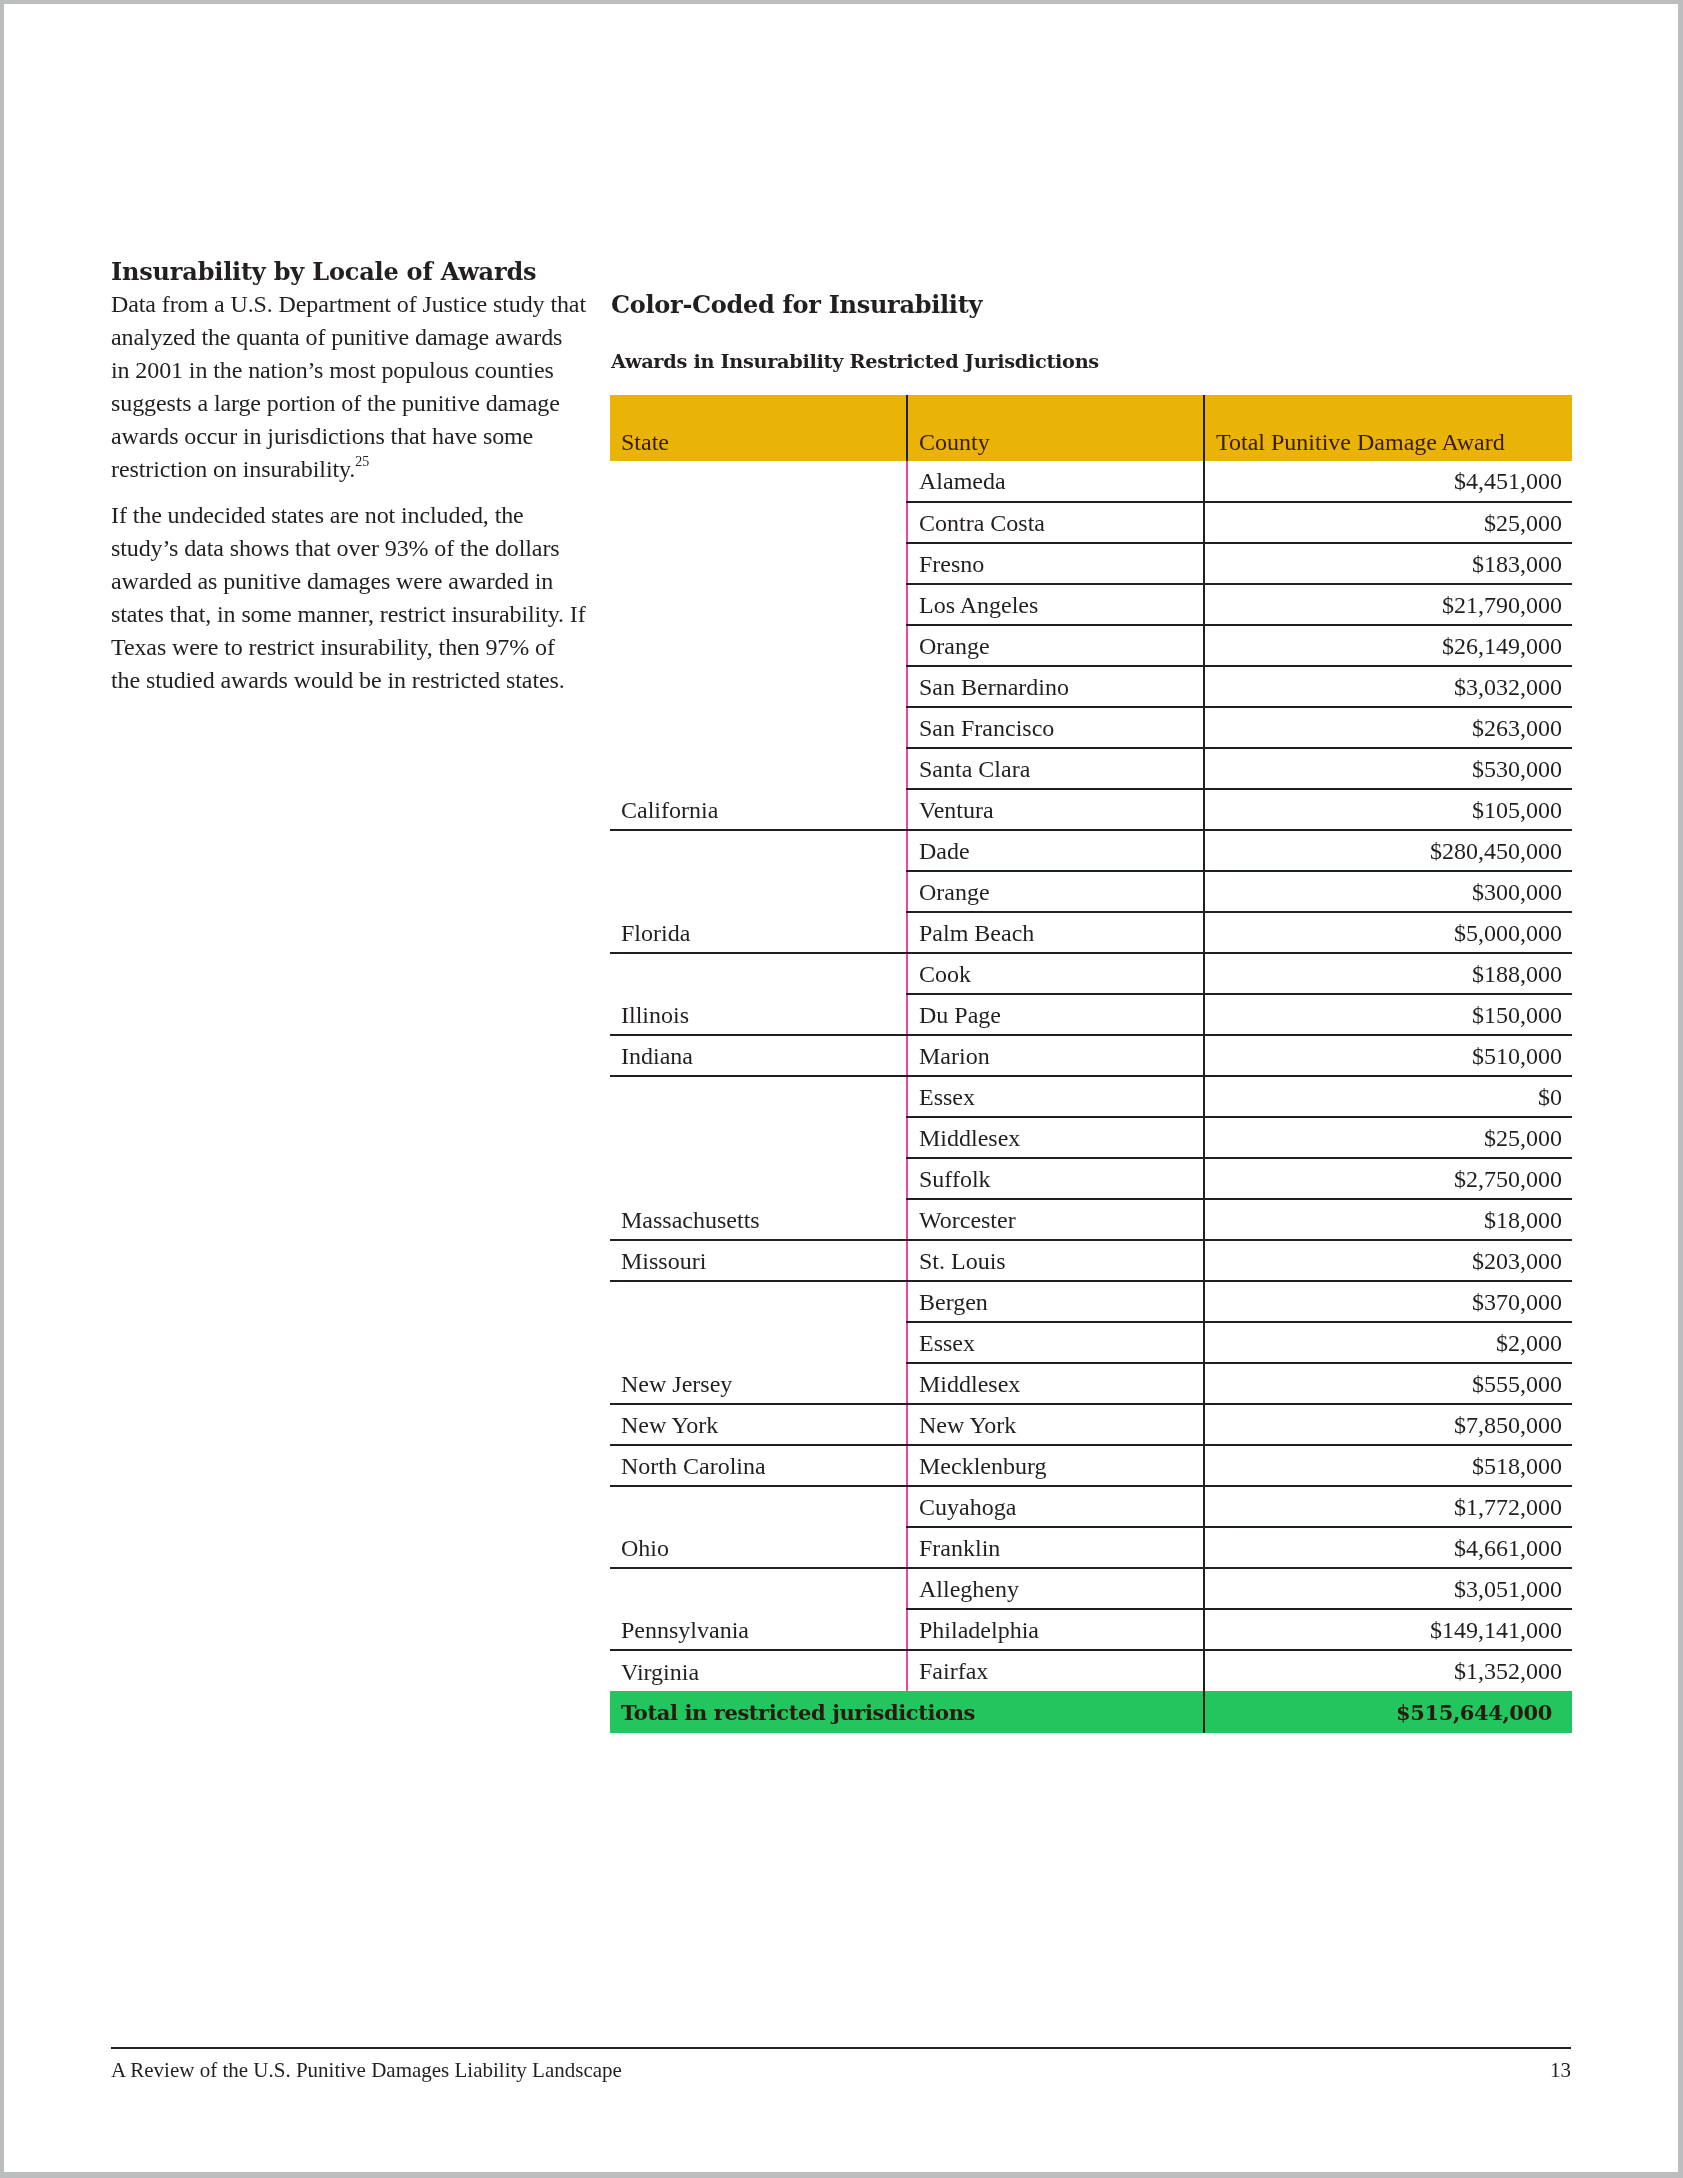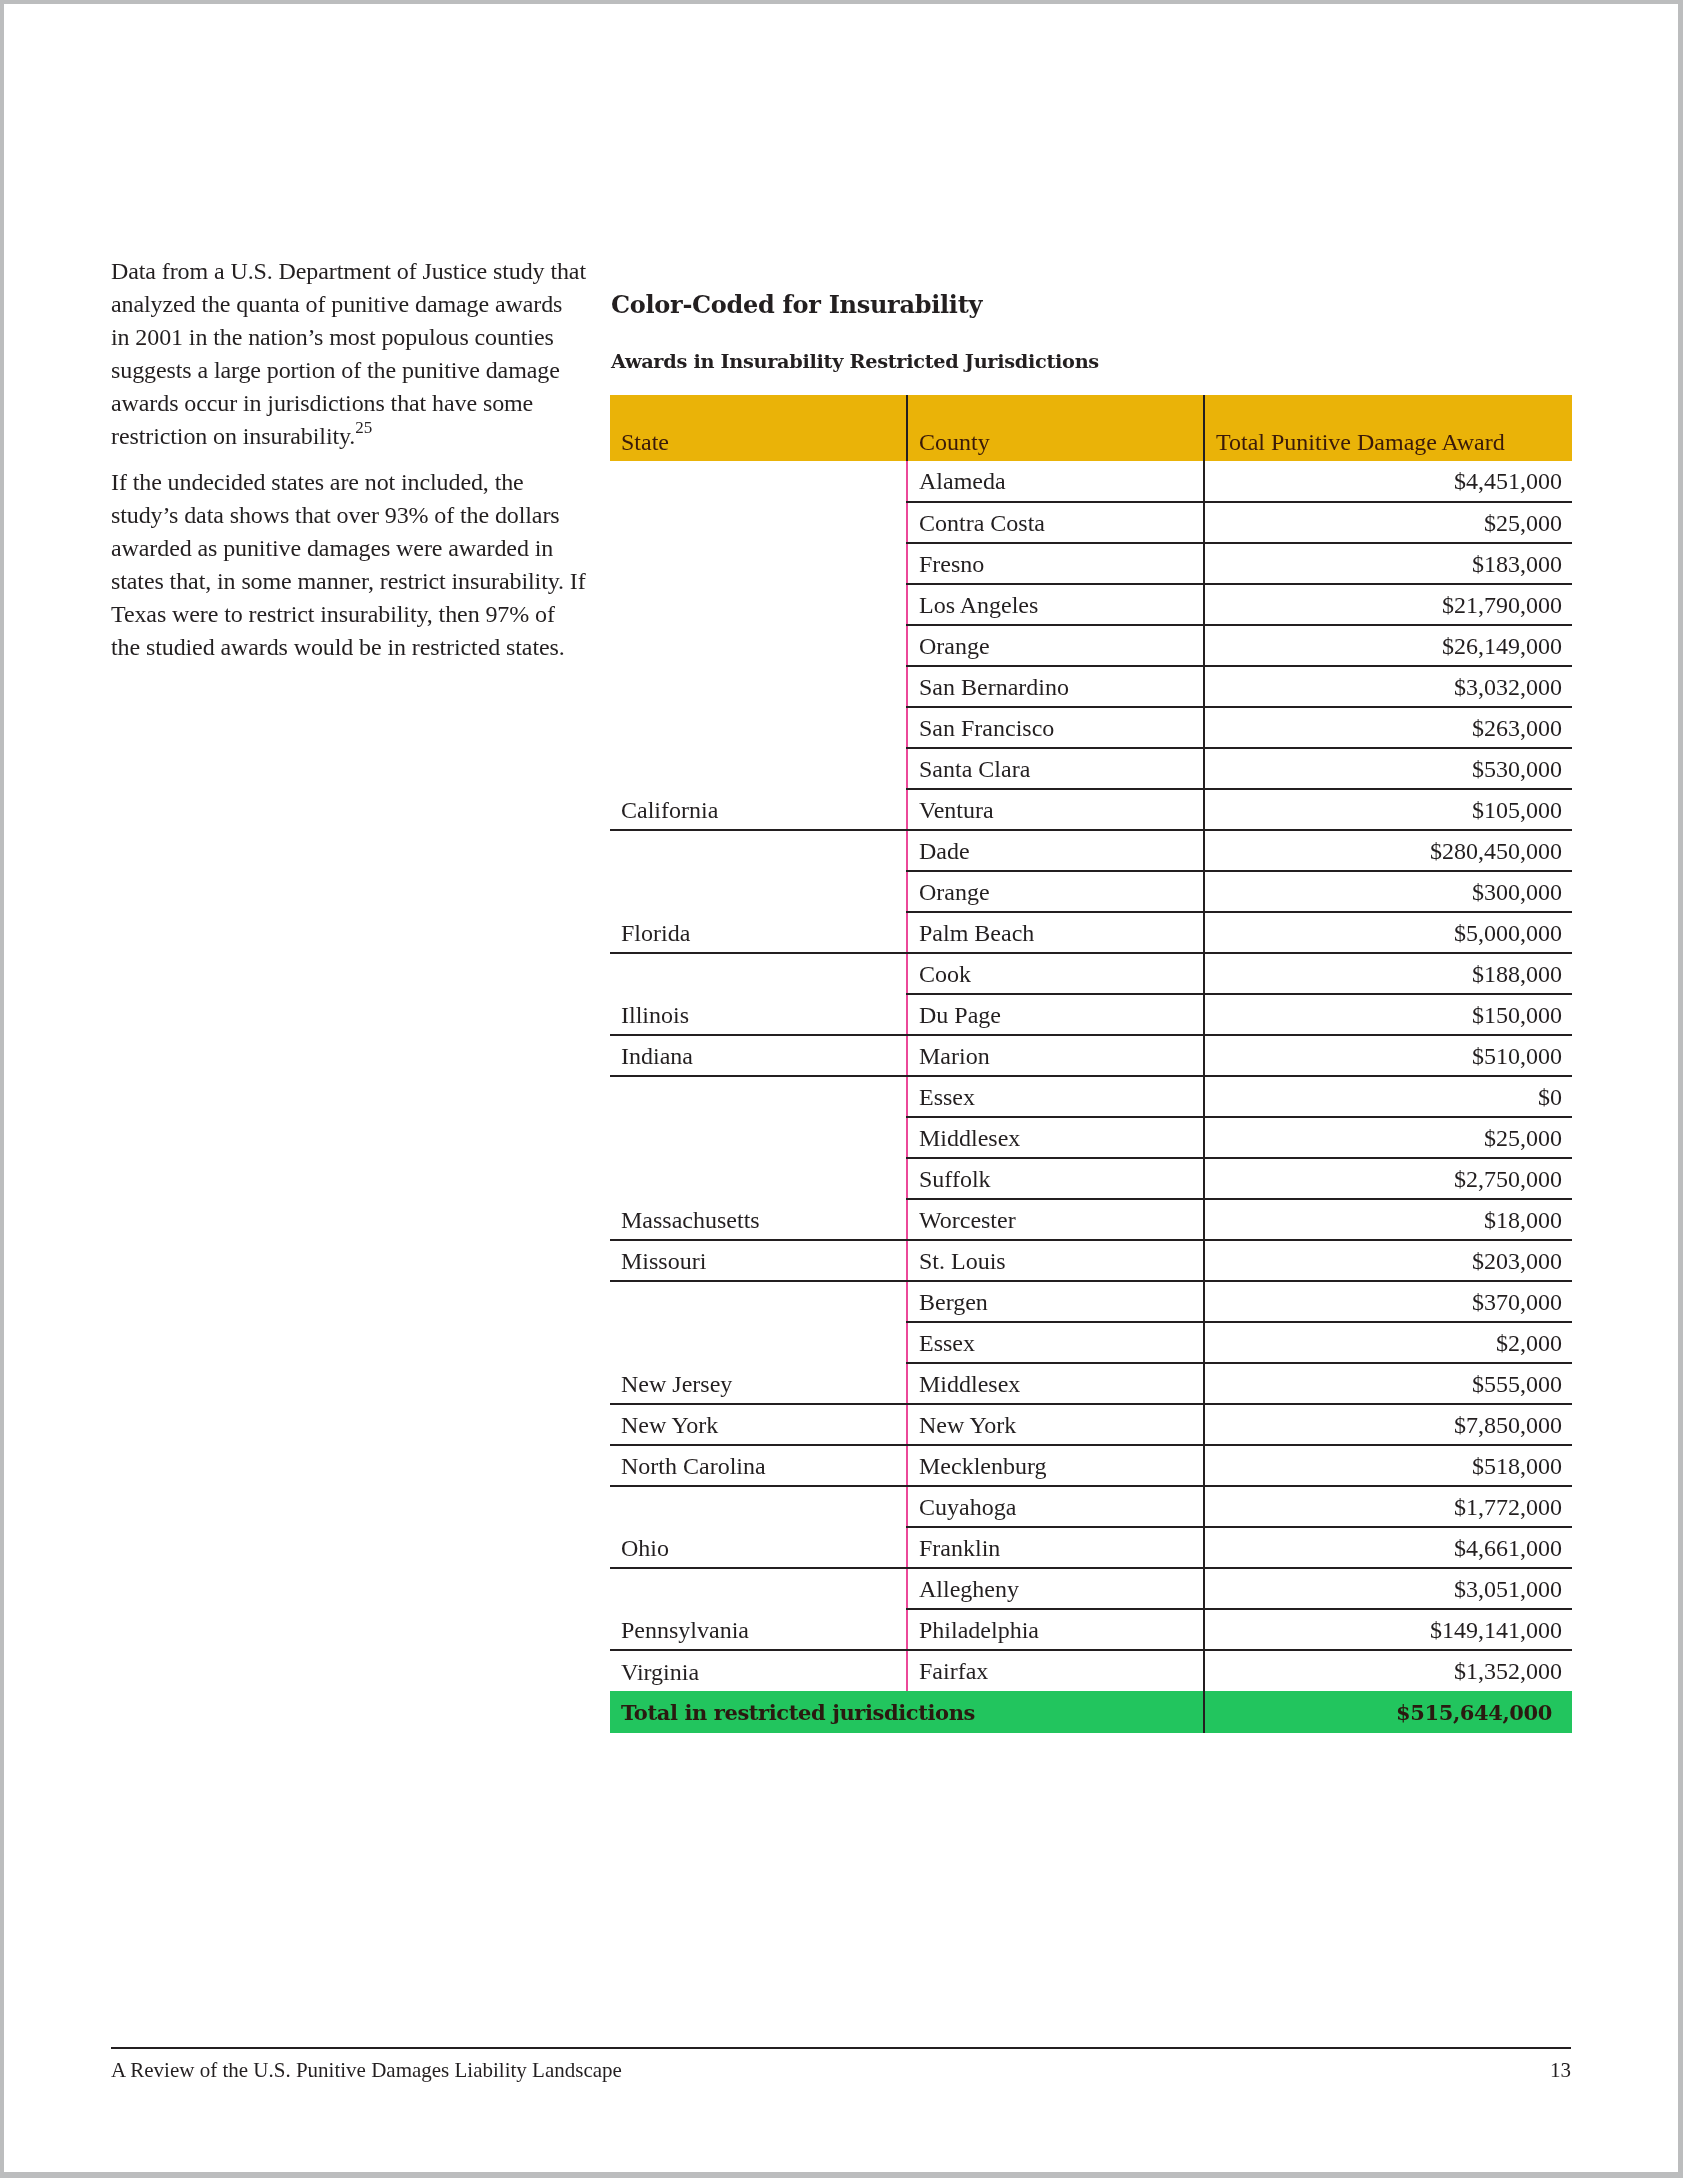--- a/index.html
+++ b/index.html
@@ -18,21 +18,21 @@
   .left-col { position: absolute; left: 111px; top: 255px; width: 475px; }
   .section-heading {
     font-family: "DejaVu Serif", serif; font-weight: bold;
     font-size: 24px; line-height: 33px; margin: 0; letter-spacing: -0.2px;
   }
   .body-para {
     font-family: "Liberation Serif", "DejaVu Serif", serif;
     font-size: 24px; line-height: 33px; margin: 0; letter-spacing: -0.1px;
   }
   .body-para + .body-para { margin-top: 13px; }
-  .body-para sup { font-size: 17px; vertical-align: 11px; line-height: 0; }
+  .body-para sup { font-size: 14px; vertical-align: 11px; line-height: 0; }
 
   
   .right-col { position: absolute; left: 611px; top: 255px; width: 962px; }
   .table-title {
     font-family: "DejaVu Serif", serif; font-weight: bold;
     font-size: 24px; line-height: 33px; margin: 0; letter-spacing: -0.3px;
   }
   .table-subtitle {
     font-family: "DejaVu Serif", serif; font-weight: bold;
     font-size: 19.3px; line-height: 26px; margin: 23px 0 0 0; letter-spacing: -0.3px;
@@ -78,20 +78,21 @@
     position: absolute; right: 112px; top: 2057px;
     font-family: "Liberation Serif", "DejaVu Serif", serif; font-size: 21px; line-height: 26px;
   }
 </style>
 </head>
 <body>
 
 <div class="page-frame"></div>
 
 <div class="left-col">
+  <h2 class="section-heading">Insurability by Locale of Awards</h2>
   <p class="body-para"><span>Data from a U.S. Department of Justice study that analyzed the quanta of punitive damage awards in 2001 in the nation’s most populous counties suggests a large portion of the punitive damage awards occur in jurisdictions that have some restriction on insurability.</span><sup>25</sup></p>
   <p class="body-para">If the undecided states are not included, the study’s data shows that over 93% of the dollars awarded as punitive damages were awarded in states that, in some manner, restrict insurability. If Texas were to restrict insurability, then 97% of the studied awards would be in restricted states.</p>
 </div>
 
 <div class="right-col">
   <h2 class="table-title">
     <br>
     <span>Color-Coded for Insurability</span>
   </h2>
 </div>

